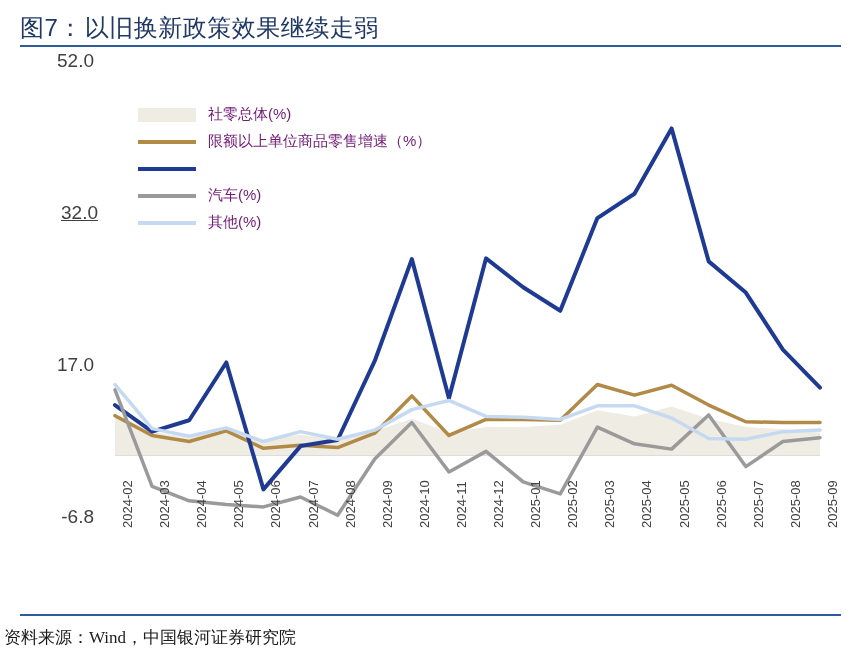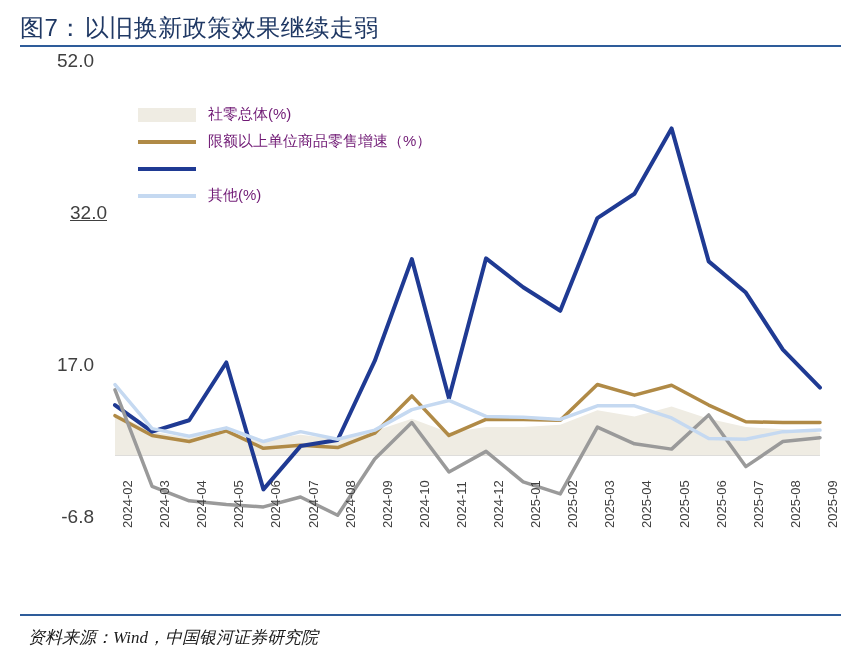--- a/index.html
+++ b/index.html
@@ -45,24 +45,23 @@
   .footer-rule {
     position: absolute;
     left: 20px;
     top: 614px;
     width: 821px;
     height: 2px;
     background: #2e5c9a;
   }
   .source {
     position: absolute;
-    left: 28px;
+    left: 4px;
     top: 626px;
     font-size: 17px;
-    font-style: italic;
     font-family: "Liberation Serif", serif;
     color: #1a1a1a;
     white-space: nowrap;
   }
   
   .chart-area {
     position: absolute;
     left: 20px;
     top: 52px;
     width: 821px;
@@ -135,21 +134,21 @@
         <line x1="95" y1="403.2" x2="800" y2="403.2" stroke="#d8d8d8" stroke-width="1.5"></line>
         <polygon points="95,403.2 95,361.4 132.10526315789474,379.64 169.21052631578948,385.71999999999997 206.31578947368422,375.08000000000004 243.42105263157893,388 280.52631578947364,382.68 317.63157894736844,387.24 354.7368421052631,378.88 391.84210526315786,366.72 428.9473684210526,380.4 466.05263157894734,375.08000000000004 503.15789473684214,375.08000000000004 540.2631578947369,372.8 577.3684210526317,358.36 614.4736842105262,364.44 651.578947368421,354.56 688.6842105263157,366.72 725.7894736842105,375.08000000000004 762.8947368421052,377.36 800,380.4 800,403.2" fill="#efece3" stroke="none"></polygon>
         <polyline points="95,363.68 132.10526315789474,383.44 169.21052631578948,389.52 206.31578947368422,378.88 243.42105263157893,396.36 280.52631578947364,393.32 317.63157894736844,395.6 354.7368421052631,381.15999999999997 391.84210526315786,343.91999999999996 428.9473684210526,383.44 466.05263157894734,367.48 503.15789473684214,367.48 540.2631578947369,368.24 577.3684210526317,332.52 614.4736842105262,343.15999999999997 651.578947368421,333.28 688.6842105263157,353.04 725.7894736842105,369.76 762.8947368421052,370.52 800,370.52" fill="none" stroke="#b08a46" stroke-width="3.5" stroke-linejoin="round" stroke-linecap="round"></polyline>
         <polyline points="95,353.04 132.10526315789474,379.64 169.21052631578948,368.24 206.31578947368422,310.48 243.42105263157893,437.4 280.52631578947364,394.08000000000004 317.63157894736844,388 354.7368421052631,308.96000000000004 391.84210526315786,207.12000000000006 428.9473684210526,346.2 466.05263157894734,206.36 503.15789473684214,235.23999999999998 540.2631578947369,258.79999999999995 577.3684210526317,166.07999999999993 614.4736842105262,141.76 651.578947368421,76.40000000000003 688.6842105263157,209.4 725.7894736842105,240.56 762.8947368421052,297.56 800,335.56000000000006" fill="none" stroke="#1f3a93" stroke-width="4" stroke-linejoin="round" stroke-linecap="round"></polyline>
         <polyline points="95,337.84000000000003 132.10526315789474,434.36 169.21052631578948,448.8 206.31578947368422,452.6 243.42105263157893,454.88 280.52631578947364,445 317.63157894736844,463.24 354.7368421052631,407 391.84210526315786,370.52 428.9473684210526,419.92 466.05263157894734,399.4 503.15789473684214,429.8 540.2631578947369,441.96 577.3684210526317,375.08000000000004 614.4736842105262,391.8 651.578947368421,397.12 688.6842105263157,362.91999999999996 725.7894736842105,414.6 762.8947368421052,389.52 800,385.71999999999997" fill="none" stroke="#9a9a9a" stroke-width="3.5" stroke-linejoin="round" stroke-linecap="round"></polyline>
         <polyline points="95,332.52 132.10526315789474,376.6 169.21052631578948,384.2 206.31578947368422,375.84000000000003 243.42105263157893,389.52 280.52631578947364,379.64 317.63157894736844,387.24 354.7368421052631,378.12 391.84210526315786,357.6 428.9473684210526,348.48 466.05263157894734,364.44 503.15789473684214,365.2 540.2631578947369,367.48 577.3684210526317,353.8 614.4736842105262,353.8 651.578947368421,365.96000000000004 688.6842105263157,386.48 725.7894736842105,387.24 762.8947368421052,379.64 800,378.12" fill="none" stroke="#c5d9f1" stroke-width="3.5" stroke-linejoin="round" stroke-linecap="round"></polyline>
       </svg>
     <div id="ylabels">
         <div class="ylabel" style="left: 0px; top: 454px;">-6.8</div>
         <div class="ylabel" style="left: 0px; top: 302px;">17.0</div>
-        <div class="ylabel" style="left: 13px; top: 150px; text-decoration: underline;">32.0</div>
+        <div class="ylabel" style="left: 4px; top: 150px; text-decoration: underline;">32.0</div>
         <div class="ylabel" style="left: 0px; top: -2px;">52.0</div>
       </div>
     <div id="xlabels">
         <div class="xlabel" style="left: 100px; top: 476px;">2024-02</div>
         <div class="xlabel" style="left: 137.105px; top: 476px;">2024-03</div>
         <div class="xlabel" style="left: 174.211px; top: 476px;">2024-04</div>
         <div class="xlabel" style="left: 211.316px; top: 476px;">2024-05</div>
         <div class="xlabel" style="left: 248.421px; top: 476px;">2024-06</div>
         <div class="xlabel" style="left: 285.526px; top: 476px;">2024-07</div>
         <div class="xlabel" style="left: 322.632px; top: 476px;">2024-08</div>
@@ -173,20 +172,24 @@
           <span class="legend-label">社零总体(%)</span>
         </div>
         <div class="legend-row">
           <span class="swatch line" style="background: rgb(176, 138, 70);"></span>
           <span class="legend-label">限额以上单位商品零售增速（%）</span>
         </div>
         <div class="legend-row">
           <span class="swatch line" style="background: rgb(31, 58, 147);"></span>
         </div>
         <div class="legend-row">
+          <span class="swatch line" style="background: rgb(154, 154, 154);"></span>
+          <span class="legend-label">汽车(%)</span>
+        </div>
+        <div class="legend-row">
           <span class="swatch line" style="background: rgb(197, 217, 241);"></span>
           <span class="legend-label">其他(%)</span>
         </div>
       </div>
   </div>
 
   <div class="footer-rule"></div>
   <div class="source">资料来源：Wind，中国银河证券研究院</div>
 
 </div>

